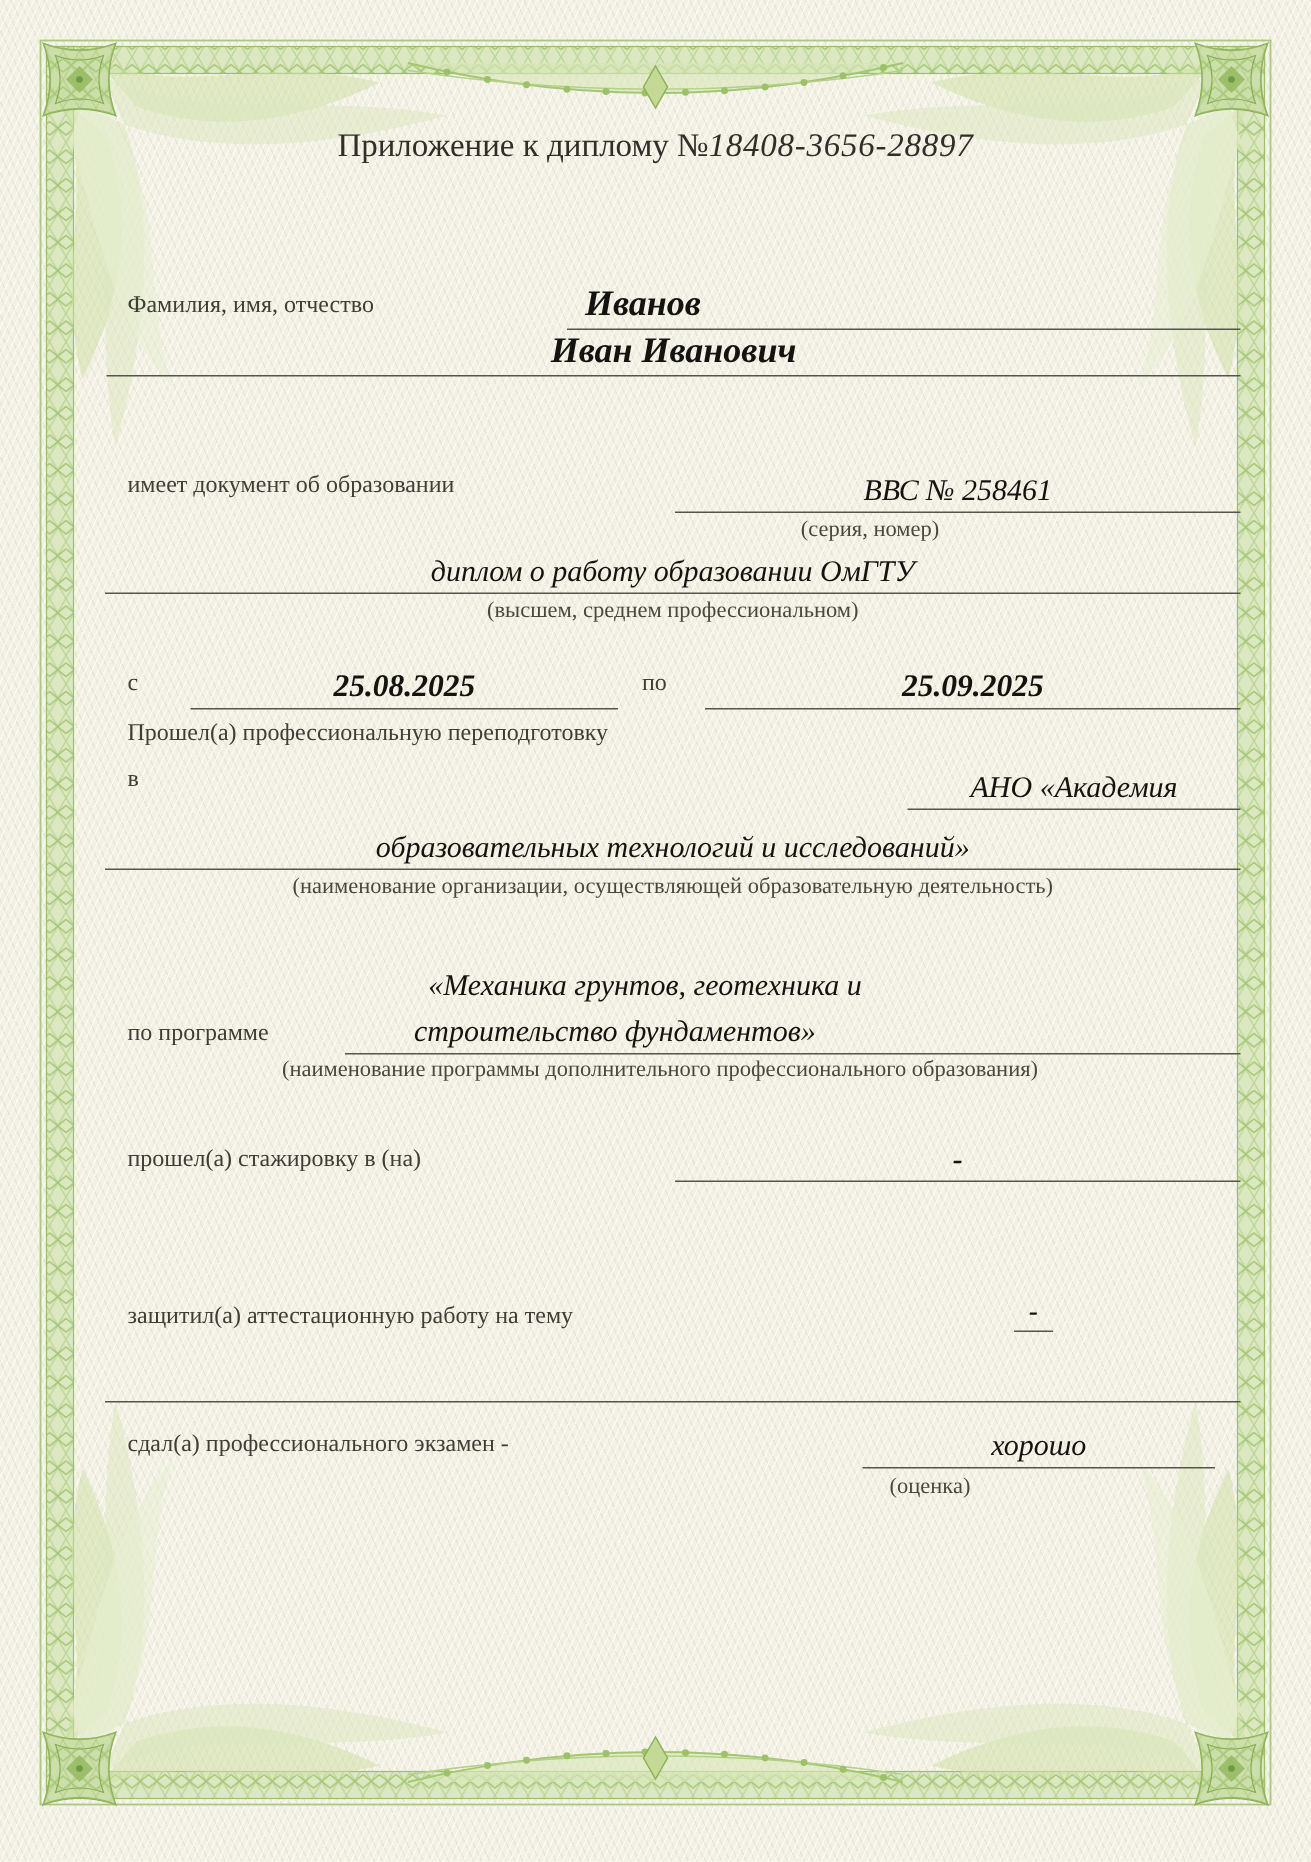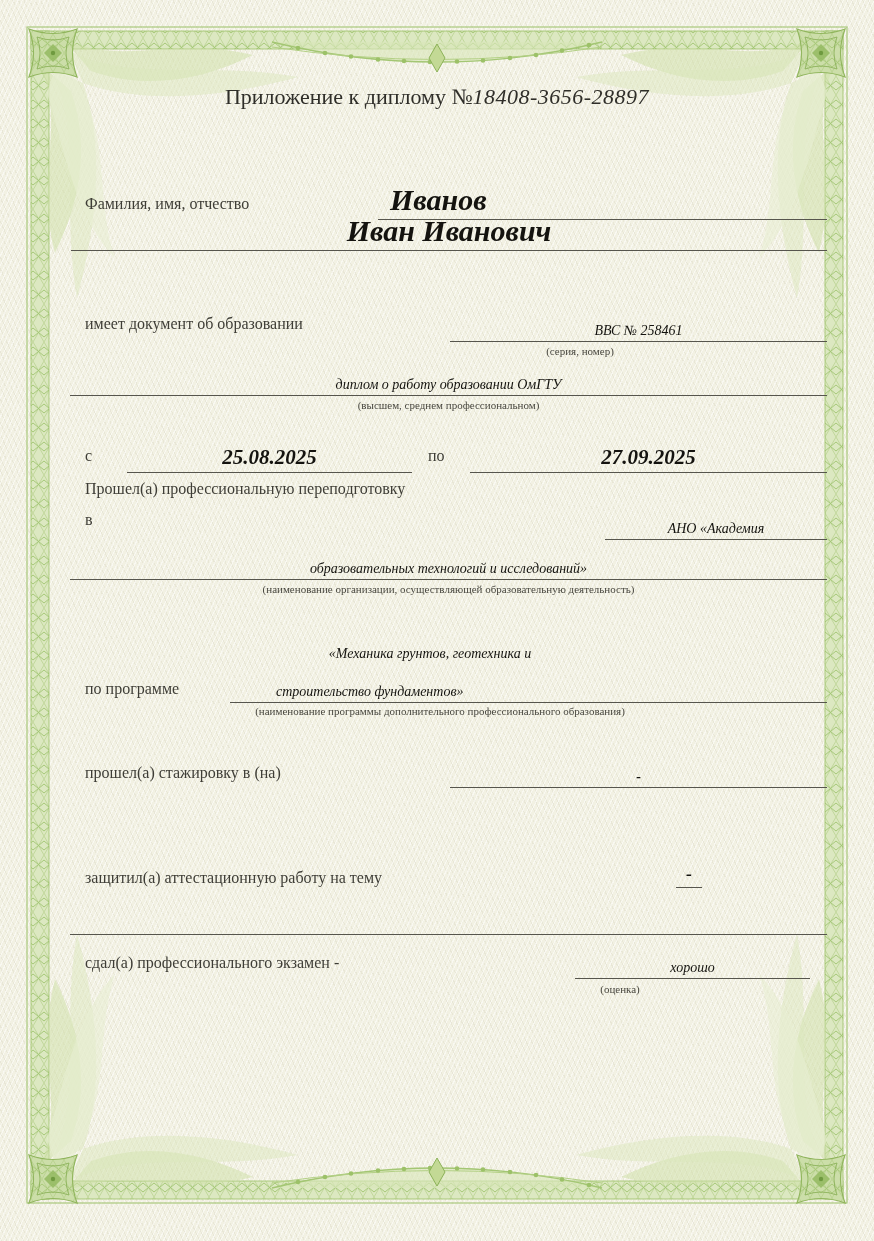--- a/index.html
+++ b/index.html
@@ -11,29 +11,29 @@
     position:relative; width:874px; height:1241px; overflow:hidden;
     background-color:#f2f1e3;
     background-image:
       repeating-linear-gradient(115deg, rgba(255,255,255,0.55) 0 1px, rgba(255,255,255,0) 1px 4px),
       repeating-linear-gradient(245deg, rgba(210,207,186,0.30) 0 1px, rgba(210,207,186,0) 1px 5px);
   }
   .border-svg { position:absolute; left:0; top:0; }
 
   .abs { position:absolute; }
   .label { font-size:16px; color:#3e3d36; white-space:nowrap; }
-  .value { font-style:italic; font-size:14px; color:#14130f; white-space:nowrap; }
-  .value-bold { font-weight:bold; font-size:30px; }
+  .value { font-style:italic; font-size:20px; color:#14130f; white-space:nowrap; }
+  .value-bold { font-weight:bold; font-size:24px; }
   .field {
     border-bottom:1.4px solid #56554d;
     display:flex; align-items:flex-end; box-sizing:border-box;
     padding-bottom:2px;
   }
   .field.center { justify-content:center; }
-  .caption { font-size:11px; color:#48473f; text-align:center; white-space:nowrap; }
+  .caption { font-size:15px; color:#48473f; text-align:center; white-space:nowrap; }
   .rule { border-top:1.4px solid #56554d; height:0; }
 
   .title-row { top:84px; left:0; width:874px; text-align:center; padding-left:0; box-sizing:border-box;
                font-size:22px; color:#2f2e29; white-space:nowrap; }
   .title-number { font-style:italic; letter-spacing:0.5px; }
 </style>
 </head>
 <body>
 
 <div class="page">
@@ -119,21 +119,21 @@
     <span class="value">диплом о работу образовании ОмГТУ</span>
   </div>
   <div class="abs caption" style="left:70px; top:399px; width:757px;">(высшем, среднем профессиональном)</div>
 
   <div class="abs label" style="left:85px; top:447px;">с</div>
   <div class="abs field center" style="left:127px; top:442px; width:285px; height:31px;">
     <span class="value value-bold" style="font-size:21px;">25.08.2025</span>
   </div>
   <div class="abs label" style="left:428px; top:447px;">по</div>
   <div class="abs field center" style="left:470px; top:442px; width:357px; height:31px;">
-    <span class="value value-bold" style="font-size:21px;">27.09.2025</span>
+    <span class="value value-bold" style="font-size:21px;">25.09.2025</span>
   </div>
 
   <div class="abs label" style="left:85px; top:480px;">Прошел(а) профессиональную переподготовку</div>
   <div class="abs label" style="left:85px; top:511px;">в</div>
   <div class="abs field center" style="left:605px; top:508px; width:222px; height:32px;">
     <span class="value">АНО «Академия</span>
   </div>
   <div class="abs field center" style="left:70px; top:548px; width:757px; height:32px;">
     <span class="value">образовательных технологий и исследований»</span>
   </div>

